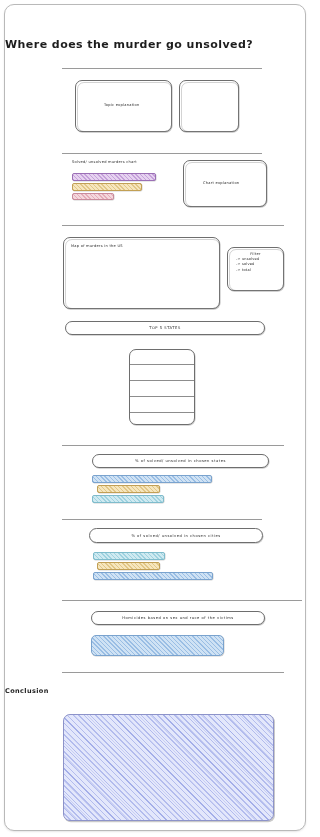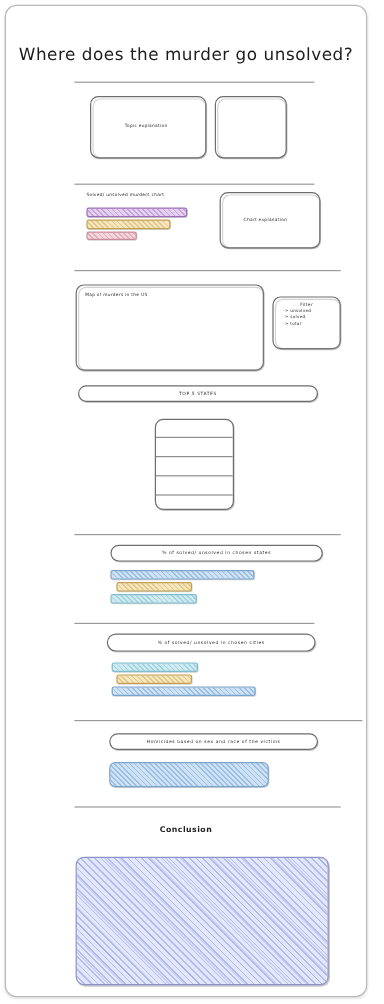--- a/index.html
+++ b/index.html
@@ -37,23 +37,22 @@
     box-shadow:0 1.4px 0 -0.7px rgba(150,150,150,.5);
   }
   .hand{
     font-family:"DejaVu Sans", sans-serif;
     color:#242424;
     letter-spacing:.3px;
   }
   
   .title{
     position:absolute;left:0;right:0;top:33px;
-    text-align:center;
-    font-size:14px;
-    font-weight:400;
+    font-size:11px;
+    font-weight:700;
     color:#1d1d1d;
     letter-spacing:.45px;
   }
   
   .abs{position:absolute;}
   .boxlabel{
     position:absolute;
     font-size:3.6px;
     color:#2b2b2b;
     letter-spacing:.25px;
@@ -129,21 +128,21 @@
   }
   .tbl .row:last-child{border-bottom:none;}
   
   .filter-title{
     font-size:3.6px;text-align:center;color:#2b2b2b;margin-top:4px;letter-spacing:.3px;
   }
   .filter-item{
     font-size:3.5px;color:#2b2b2b;margin:1.2px 0 0 8px;letter-spacing:.2px;white-space:nowrap;
   }
   .section-head{
-    position:absolute;left:0;right:0;text-align:center;
+    position:absolute;left:0;right:0;text-align:left;
     font-size:6.5px;font-weight:600;color:#1d1d1d;letter-spacing:.4px;
   }
 </style>
 </head>
 <body>
 
 <div class="page">
 
   <div class="title hand">Where does the murder go unsolved?</div>
 

